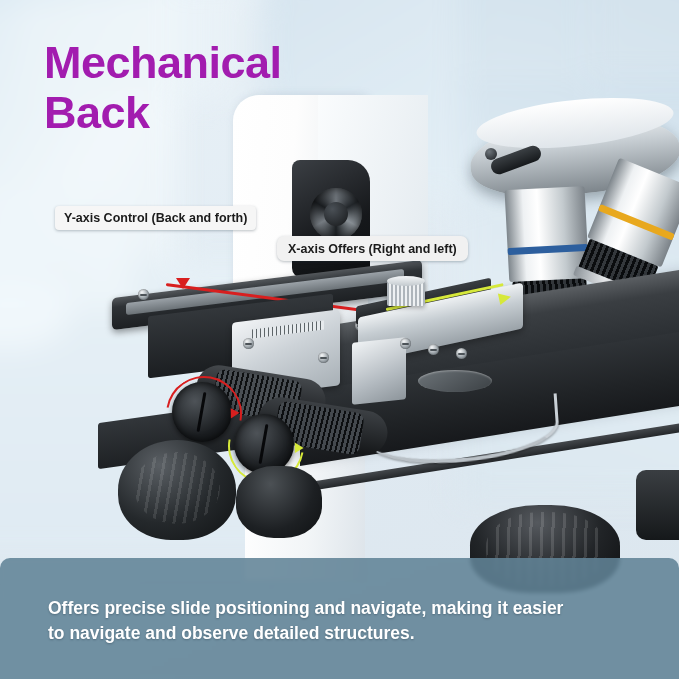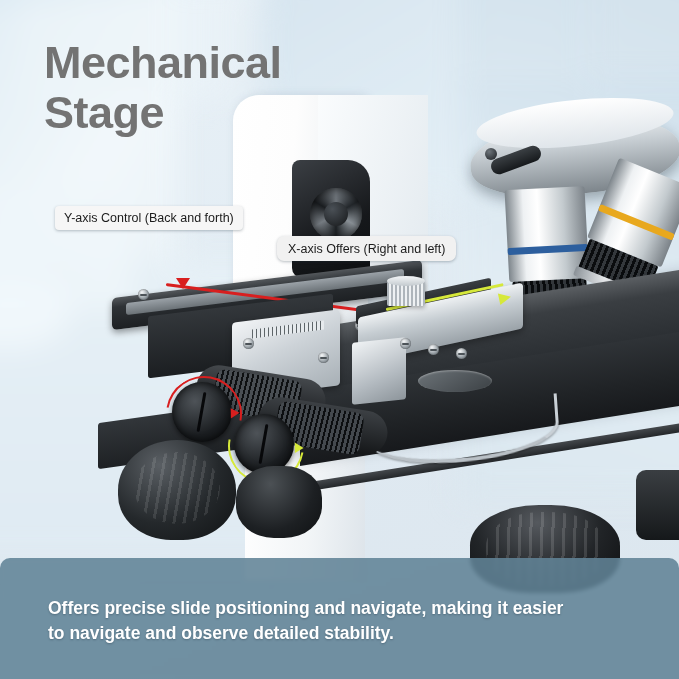--- a/index.html
+++ b/index.html
@@ -35,21 +35,21 @@
   .bg-right-wash{position:absolute;right:0;top:120px;width:260px;height:420px;
       background:linear-gradient(200deg,#cfe0ec 0%,#e2edf4 55%,#dae7ef 100%);opacity:.9;}
 
   
   .title{position:absolute;left:44px;top:38px;z-index:30;
       font-weight:bold;font-size:45px;line-height:50px;letter-spacing:-0.5px;}
   .title .ln{display:block;}
 
   
   .pill{position:absolute;z-index:40;display:flex;align-items:center;
-      background:#f4f4f4;color:#1b1b1b;font-size:12.5px;font-weight:normal;
+      background:#f4f4f4;color:#1b1b1b;font-size:12.5px;font-weight:bold;
       box-shadow:0 1px 3px rgba(30,45,60,.30);white-space:nowrap;}
   .pill-y{left:55px;top:206px;height:24px;padding:0 9px;border-radius:4px;background:#f6f6f6;}
   .pill-x{left:277px;top:236px;height:25px;padding:0 11px;border-radius:7px;background:#f1f1f1;}
 
   
   .photo{position:absolute;inset:0;z-index:20;}
 
   
   .arm{position:absolute;left:233px;top:95px;width:135px;height:330px;
       background:linear-gradient(95deg,#ffffff 0%,#fdfdfd 40%,#ebeff2 78%,#dbe3e9 100%);
@@ -343,31 +343,31 @@
     <div class="rot-yel-head"></div>
 
     <div class="foot-l"></div>
     <div class="foot-l-rib"></div>
     <div class="foot-c"></div>
     <div class="foot-far-r"></div>
     <div class="foot-r"></div>
     <div class="foot-r-rib"></div>
   </div>
 
-  <div class="title" style="color:#737373">
+  <div class="title" style="color:#a21caf">
     <span class="ln">Mechanical</span>
-    <span class="ln">Stage</span>
+    <span class="ln">Back</span>
   </div>
 
   <div class="pill pill-y">
     <span>Y-axis Control (Back and forth)</span>
   </div>
   <div class="pill pill-x">
     <span>X-axis Offers (Right and left)</span>
   </div>
 
   <div class="banner"></div>
   <div class="banner-text">
     <span class="ln">Offers precise slide positioning and navigate, making it easier</span>
-    <span class="ln">to navigate and observe detailed stability.</span>
+    <span class="ln">to navigate and observe detailed structures.</span>
   </div>
 
 </div>
 
 </body></html>

